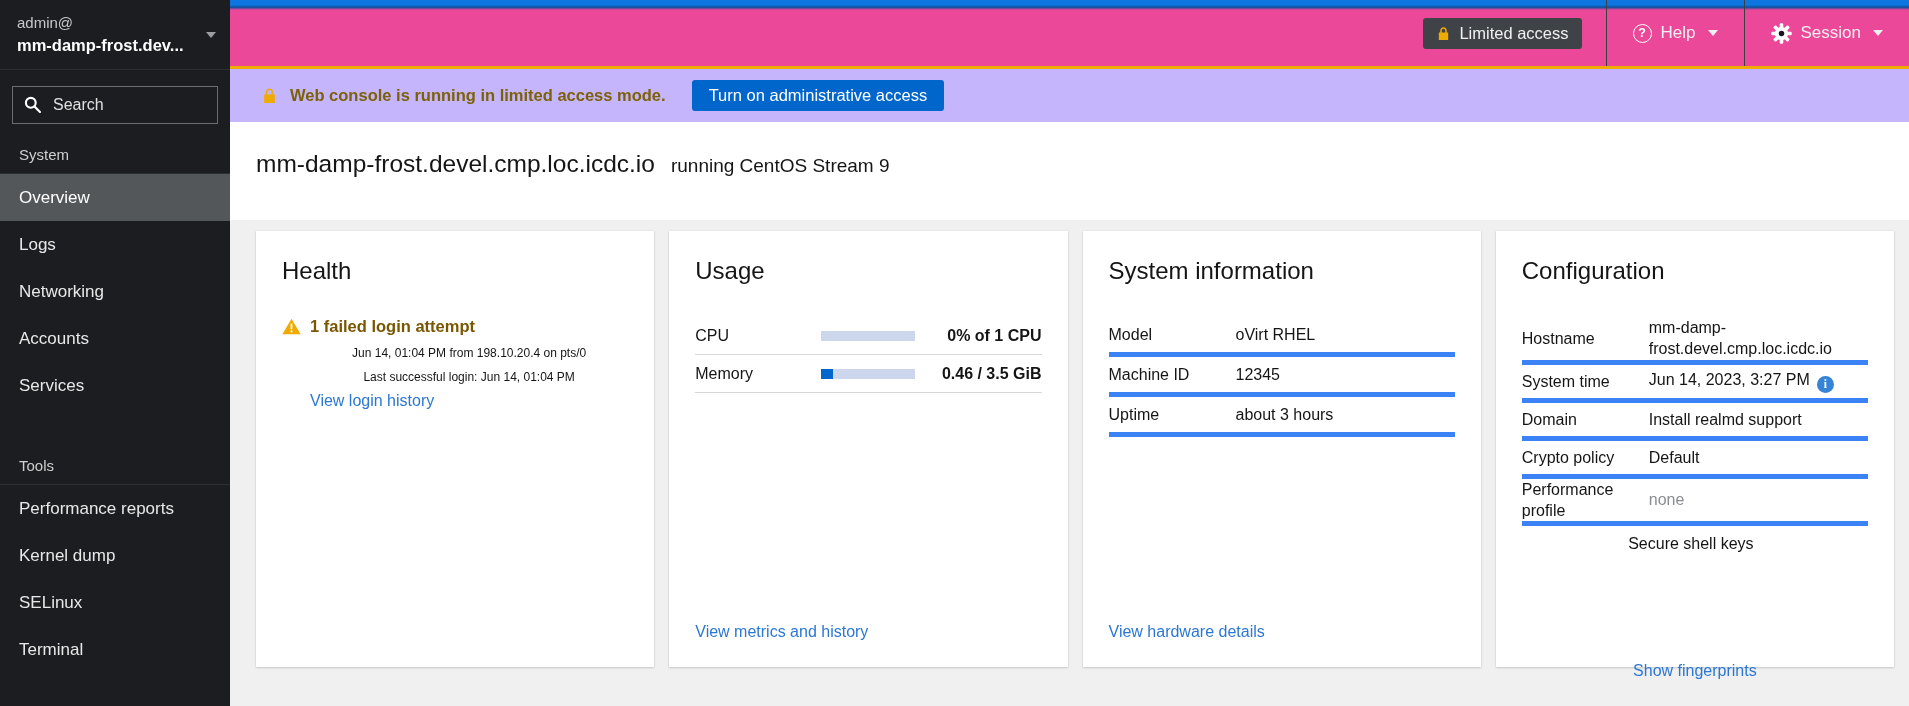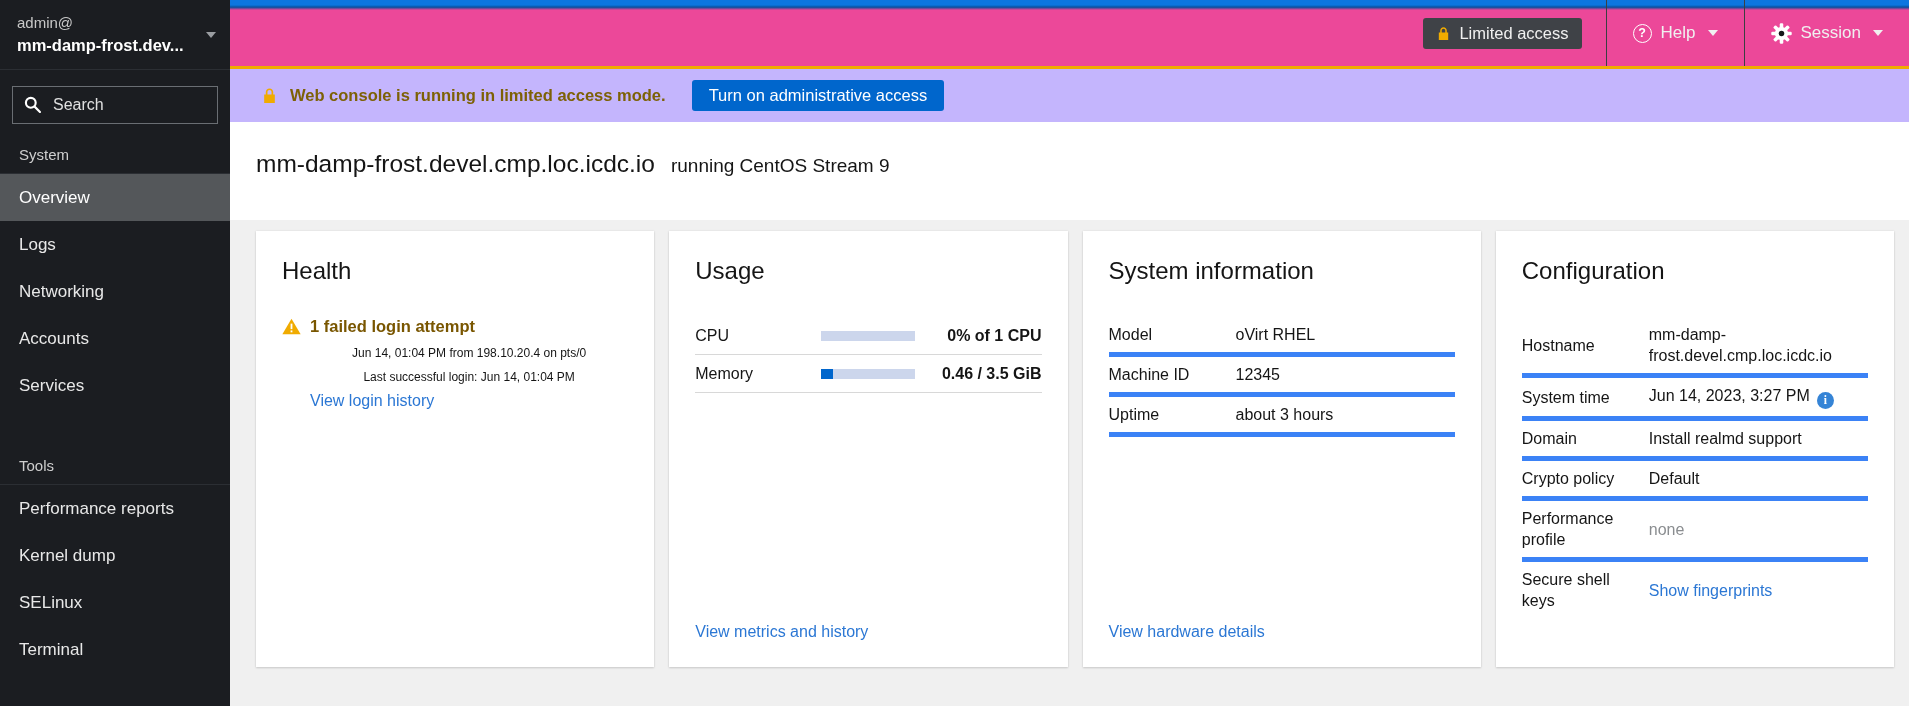--- a/index.html
+++ b/index.html
@@ -83,21 +83,21 @@
     border-bottom:1px solid #d8d8d8; font-size:16px; }
   .u-label { flex:0 0 126px; }
   .u-bar { flex:0 0 94px; height:10px; background:#ccd6ec; position:relative; }
   .u-fill { position:absolute; left:0; top:0; bottom:0; background:#0066cc; }
   .u-value { flex:1; text-align:right;font-weight:bold; }
   .card-bottom-link { margin-top:auto; }
 
   
   .i-row { display:flex; align-items:center; min-height:38px;
     border-bottom:5px solid #3b82f6; font-size:16px; padding:7px 0; }
-  .i-row.no-border { border-bottom:none; }
+  .i-row.no-border { border-bottom:none;flex-direction:column; }
   .i-label { flex:0 0 127px; line-height:21px; padding-right:8px; }
   .i-value { flex:1; line-height:21px; overflow-wrap:break-word; min-width:0; }
   .i-value.muted { color:#8a8d90; }
   .info-dot { display:inline-flex; width:17px; height:17px; border-radius:50%;
     background:#3584d6; color:#fff; font-size:11.5px; font-weight:bold;
     align-items:center; justify-content:center; vertical-align:-3px; margin-left:7px;
     font-family:"Liberation Serif",serif; cursor:pointer; }
 </style>
 </head>
 <body>

